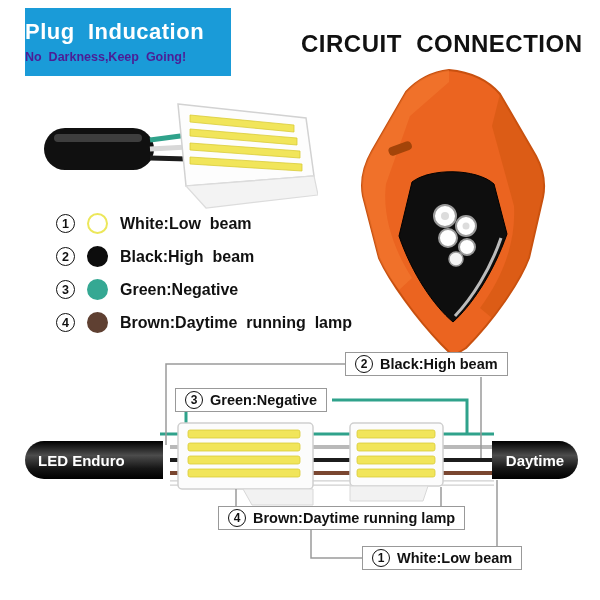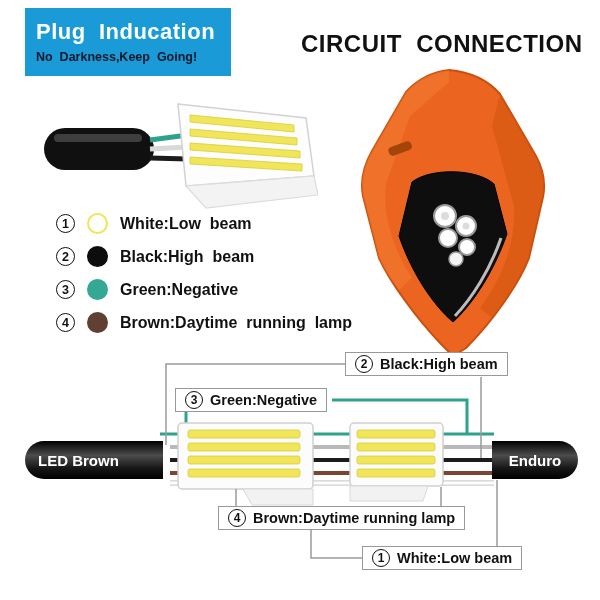--- a/index.html
+++ b/index.html
@@ -2,21 +2,21 @@
 <html><head>
 <meta charset="utf-8">
 <style>
   html,body{margin:0;padding:0;background:#fff;}
   .page{position:relative;width:600px;height:600px;background:#ffffff;overflow:hidden;
         font-family:"Liberation Sans",sans-serif;color:#111;}
   .abs{position:absolute;}
 
   
   .banner{left:25px;top:8px;width:206px;height:68px;box-sizing:border-box;
-          display:flex;flex-direction:column;justify-content:center;padding-left:11px;z-index:4;}
+          display:flex;flex-direction:column;justify-content:center;z-index:4;}
   .banner-title{font-size:22px;font-weight:bold;white-space:pre;letter-spacing:.5px;line-height:1.1;}
   .banner-sub{font-size:12.5px;font-weight:bold;white-space:pre;margin-top:5px;}
 
   .main-title{left:301px;top:30px;font-size:24px;font-weight:bold;letter-spacing:.5px;white-space:pre;z-index:4;}
 
   
   .legend{left:56px;top:212px;display:flex;flex-direction:column;gap:10px;z-index:4;}
   .legend-row{display:flex;align-items:center;gap:12px;height:23px;}
   .num-circle{width:19px;height:19px;min-width:19px;border:1.6px solid #111;border-radius:50%;
               display:flex;align-items:center;justify-content:center;
@@ -40,21 +40,21 @@
   .layer{left:0;top:0;width:600px;height:600px;z-index:2;pointer-events:none;}
   svg{display:block;}
 </style>
 </head>
 <body>
 
 <div class="page">
 
   <div class="abs banner" style="background-color: rgb(26, 155, 216);">
     <div class="banner-title" style="color: rgb(255, 255, 255);">Plug  Inducation</div>
-    <div class="banner-sub" style="color: #0f172a;">No  Darkness,Keep  Going!</div>
+    <div class="banner-sub" style="color: #4c1d95;">No  Darkness,Keep  Going!</div>
   </div>
 
   <div class="abs main-title">CIRCUIT  CONNECTION</div>
 
   <svg class="abs" style="left:38px;top:98px;z-index:1" width="280" height="115" viewBox="0 0 280 115">
     <rect x="6" y="30" width="110" height="42" rx="21" fill="#101010"></rect>
     <rect x="16" y="36" width="88" height="8" rx="4" fill="#464646" opacity="0.85"></rect>
     <g stroke-width="5" fill="none">
       <line x1="112" y1="42" x2="150" y2="37" style="stroke: rgb(47, 162, 139);"></line>
       <line x1="112" y1="51" x2="150" y2="49" stroke="#d8d8d8"></line>
@@ -158,24 +158,24 @@
       <polyline points="345,364 166,364 166,445"></polyline>
       <line x1="481" y1="377" x2="481" y2="458"></line>
       <line x1="236" y1="506" x2="236" y2="489"></line>
       <line x1="441" y1="506" x2="441" y2="487"></line>
       <line x1="497" y1="546" x2="497" y2="480"></line>
       <polyline points="362,558 311,558 311,507"></polyline>
     </g>
   </svg>
 
   <div class="cable cable-left">
-    <span>LED Brown</span>
+    <span>LED Enduro</span>
   </div>
   <div class="cable cable-right">
-    <span>Enduro</span>
+    <span>Daytime</span>
   </div>
 
   <div class="callout" style="left:345px;top:352px">
     <span class="num-circle">2</span>
     <span>Black:High beam</span>
   </div>
   <div class="callout" style="left:175px;top:388px">
     <span class="num-circle">3</span>
     <span>Green:Negative</span>
   </div>

